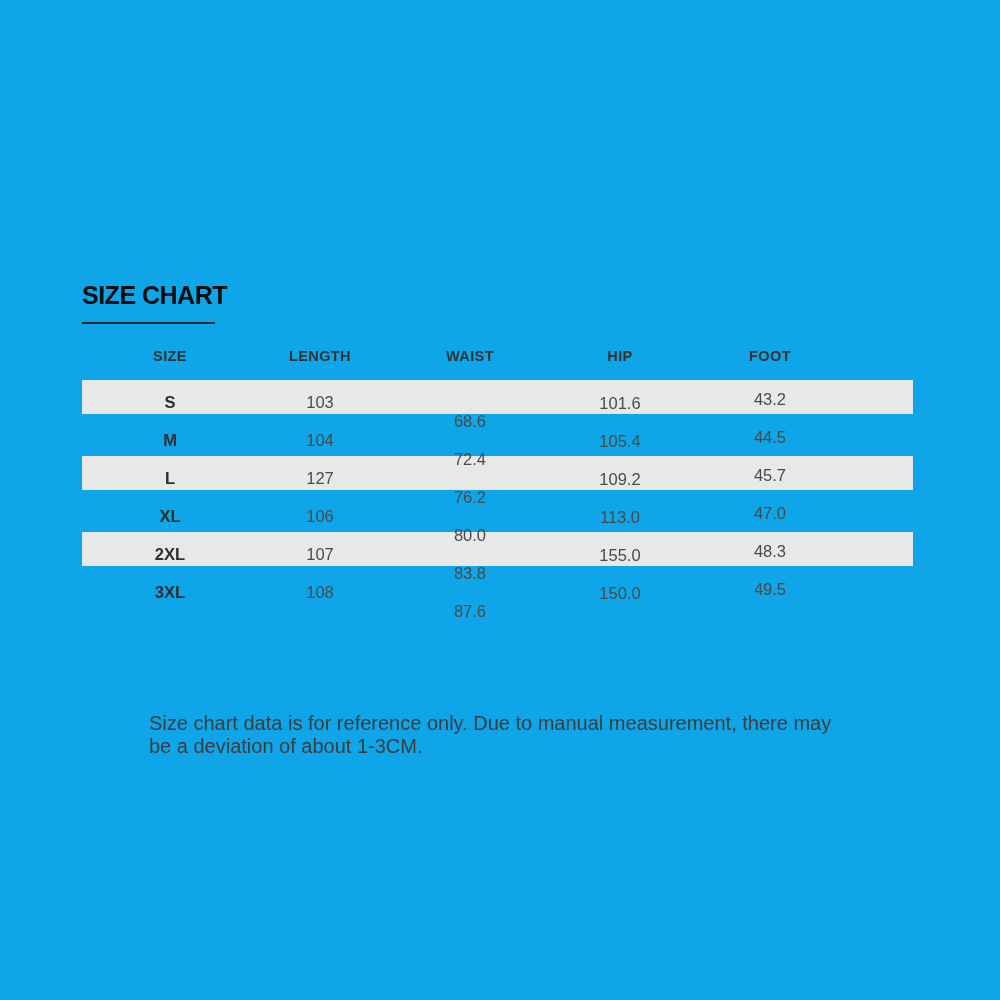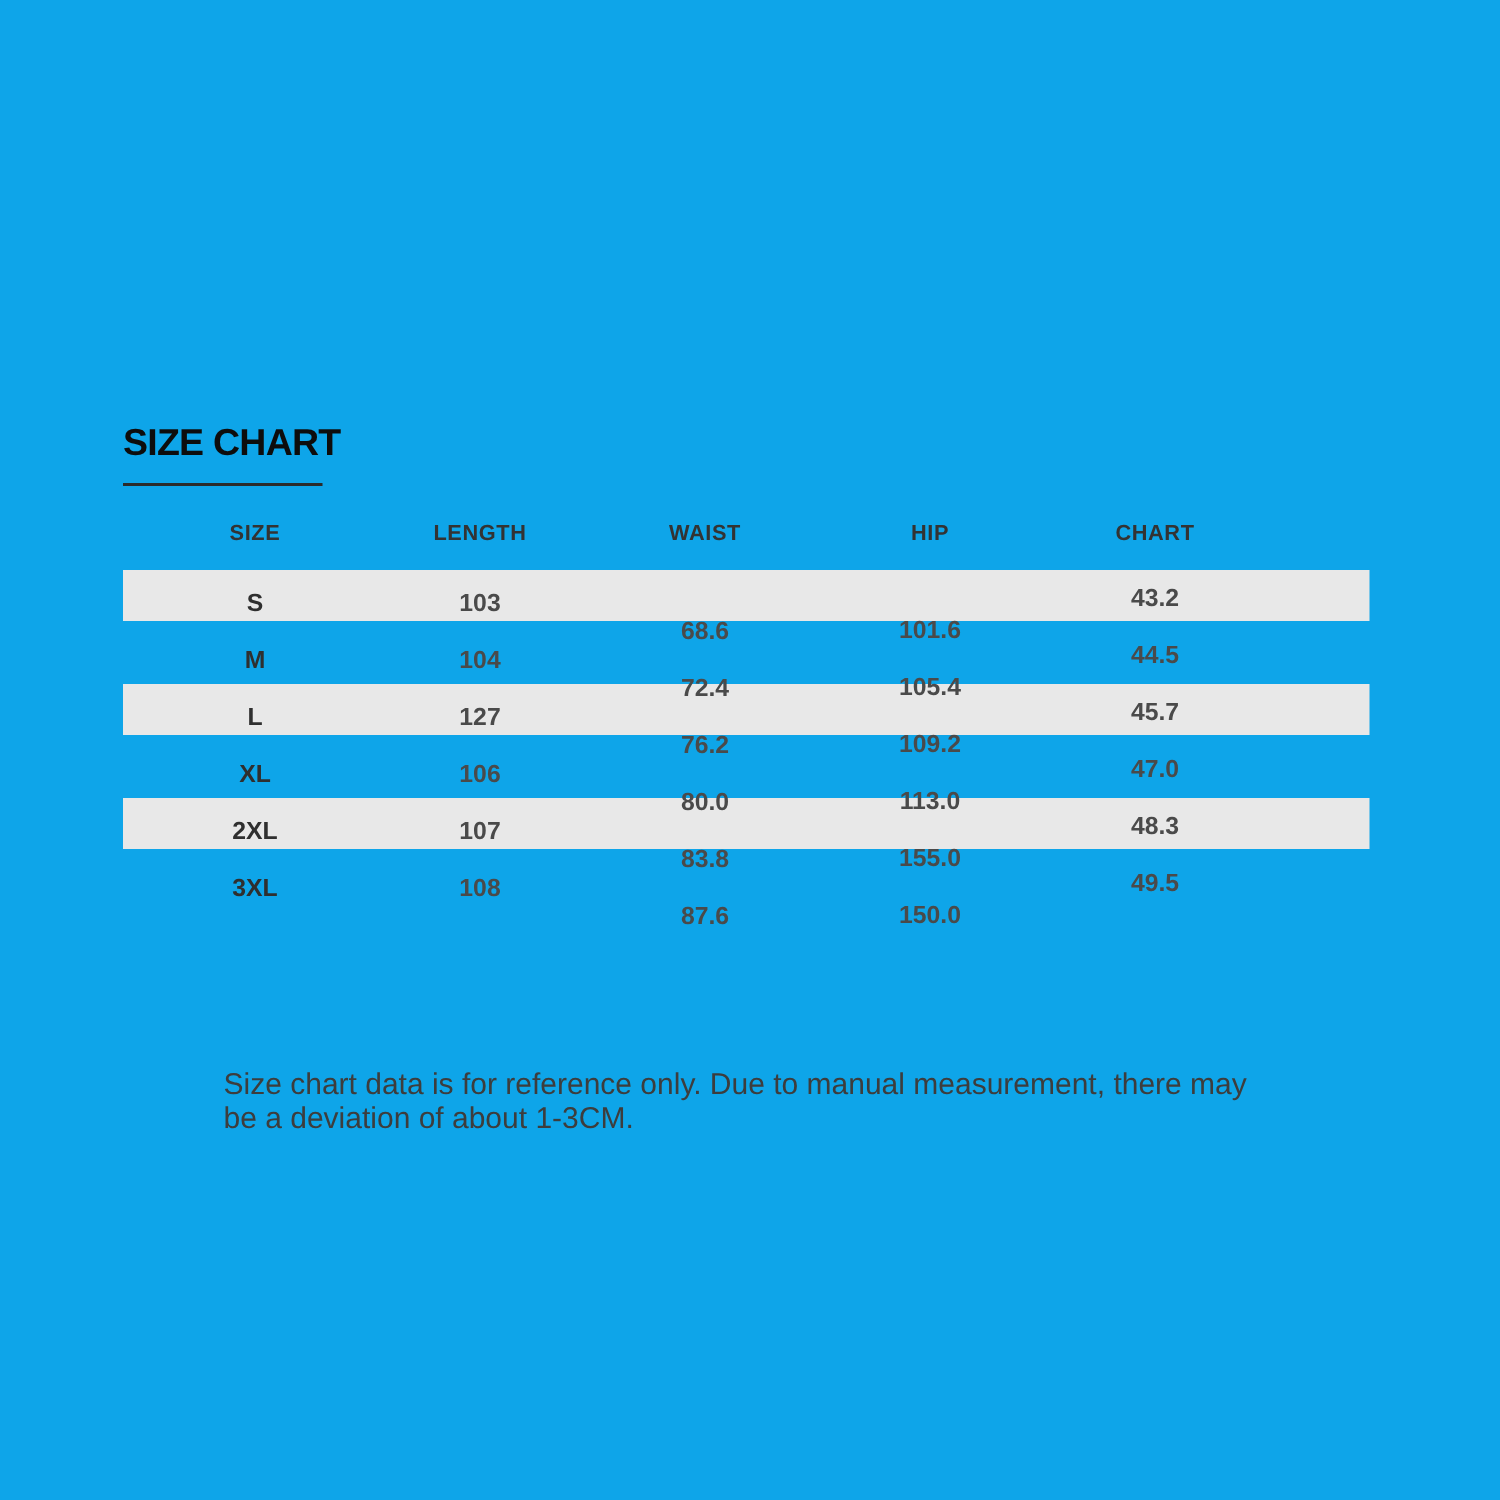--- a/index.html
+++ b/index.html
@@ -72,26 +72,26 @@
     text-align: center;
     line-height: 1;
   }
   .cell-size {
     font-size: 16.5px;
     font-weight: 600;
     color: #2f2f2f;
   }
   .cell-val {
     font-size: 16.5px;
-    font-weight: 700;
+    font-weight: 400;
     color: #4a4a4a;
   }
   
   .t-body-row .col-waist { position: relative; top: 5px; margin-top: 28px; }
-  .t-body-row .col-hip   { position: relative; top: 18px; }
+  .t-body-row .col-hip   { position: relative; top: 1px; }
   .t-body-row .col-foot  { position: relative; top: -3px; }
   .note {
     position: absolute;
     left: 149px;
     top: 712px;
     font-size: 20px;
     color: #3d3d3d;
     line-height: 23px;
   }
 </style>
@@ -103,21 +103,21 @@
   <div class="page-title">SIZE CHART</div>
   <div class="title-underline"></div>
 
   <div class="size-table">
 
     <div class="t-row t-head">
       <div class="cell">SIZE</div>
       <div class="cell">LENGTH</div>
       <div class="cell">WAIST</div>
       <div class="cell">HIP</div>
-      <div class="cell">CHART</div>
+      <div class="cell">FOOT</div>
     </div>
 
     <div class="t-row t-body-row striped">
       <div class="cell cell-size col-size">S</div>
       <div class="cell cell-val col-length">103</div>
       <div class="cell cell-val col-waist">68.6</div>
       <div class="cell cell-val col-hip">101.6</div>
       <div class="cell cell-val col-foot">43.2</div>
     </div>
 

